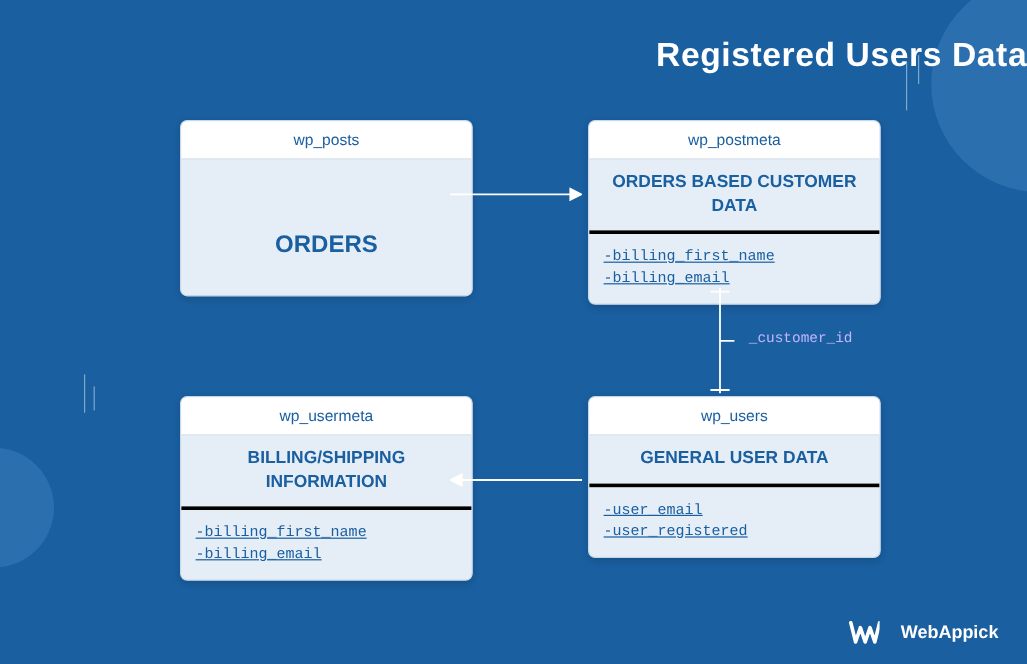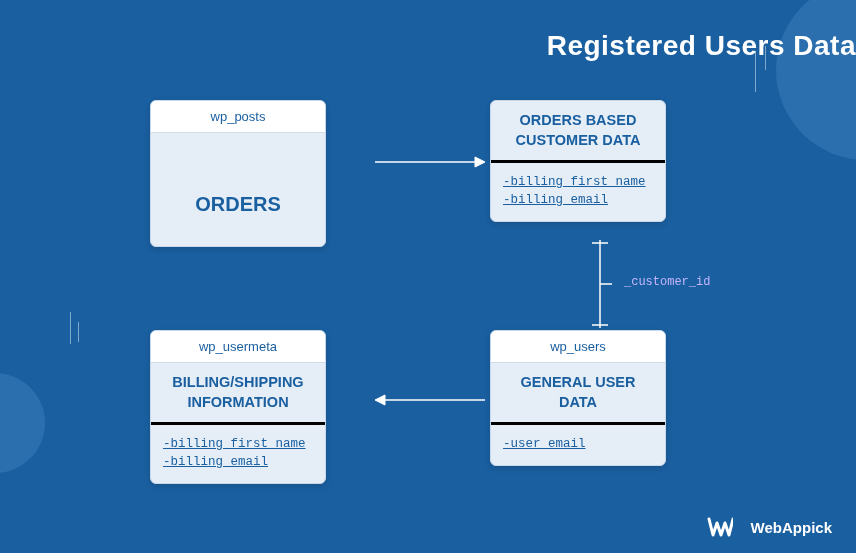--- a/index.html
+++ b/index.html
@@ -34,21 +34,21 @@
     position: absolute;
     top: 30px; left: 0; right: 0;
     text-align: right;
     color: #fff;
     font-size: 28px;
     font-weight: 600;
     letter-spacing: 0.5px;
   }
   .card {
     position: absolute;
-    width: 176px;
+    width: 244px;
     border-radius: 6px;
     background: #e5eef7;
     border: 1px solid #c8d8e8;
     box-shadow: 0 2px 6px rgba(0,0,0,0.15);
     overflow: hidden;
   }
   .card-header {
     background: #fff;
     text-align: center;
     font-size: 13px;
@@ -110,20 +110,21 @@
 <div class="deco-tick" style="top:322px; left:78px; height:20px;"></div>
 
 <div class="title">Registered Users Data</div>
 
 <div class="card" style="top:100px; left:150px;">
   <div class="card-header">wp_posts</div>
   <div class="card-body big">ORDERS</div>
 </div>
 
 <div class="card" style="top:100px; left:490px;">
+  <div class="card-header">wp_postmeta</div>
   <div class="card-body">ORDERS BASED CUSTOMER DATA</div>
   <div class="card-fields">
     <div>-billing_first_name</div>
     <div>-billing_email</div>
   </div>
 </div>
 
 <div class="card" style="top:330px; left:150px;">
   <div class="card-header">wp_usermeta</div>
   <div class="card-body">BILLING/SHIPPING INFORMATION</div>
@@ -131,20 +132,21 @@
     <div>-billing_first_name</div>
     <div>-billing_email</div>
   </div>
 </div>
 
 <div class="card" style="top:330px; left:490px;">
   <div class="card-header">wp_users</div>
   <div class="card-body">GENERAL USER DATA</div>
   <div class="card-fields">
     <div>-user_email</div>
+    <div>-user_registered</div>
   </div>
 </div>
 
 <svg class="arrow" style="top:152px; left:375px; width:110px; height:20px;">
   <line x1="0" y1="10" x2="100" y2="10" stroke-width="1.5"></line>
   <polygon points="100,5 110,10 100,15"></polygon>
 </svg>
 
 <svg class="arrow" style="top:390px; left:375px; width:110px; height:20px;">
   <line x1="10" y1="10" x2="110" y2="10" stroke-width="1.5"></line>

